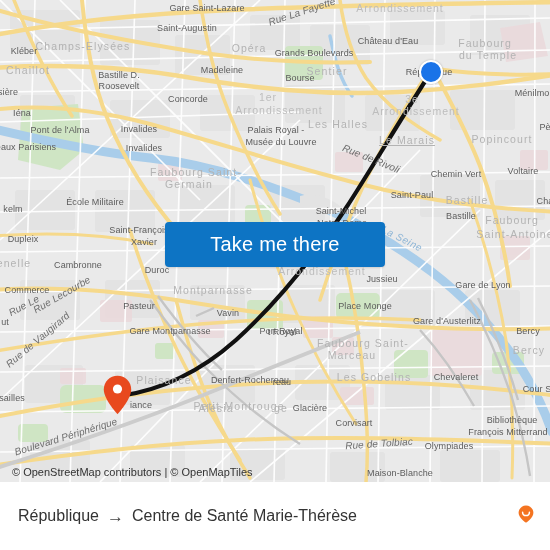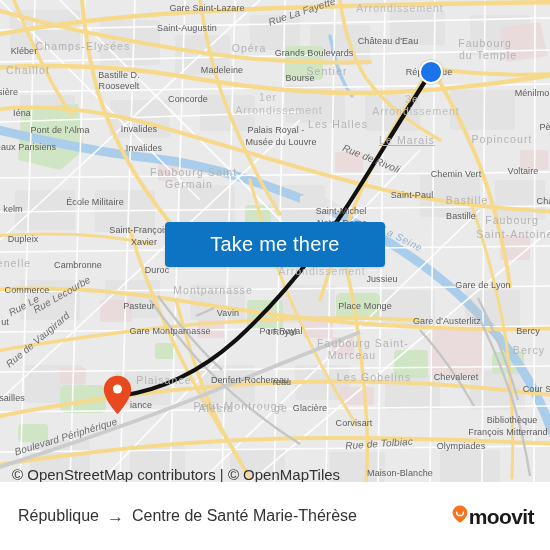--- a/index.html
+++ b/index.html
@@ -59,21 +59,21 @@
     color: #6e6e6e;
     font-size: 10px;
     font-style: italic;
   }
 
   
   #attribution {
     position: absolute;
     left: 12px;
     top: 466px;
-    font-size: 15px;
+    font-size: 11px;
     color: #333;
     font-family: "Liberation Sans", sans-serif;
     z-index: 40;
     white-space: nowrap;
   }
 
   
   #cta {
     position: absolute;
     left: 165px; top: 222px;
@@ -368,21 +368,21 @@
         <div class="maplabel big" style="left: 374px; top: 377px;">Les Gobelins</div>
         <div class="maplabel" style="left: 456px; top: 377px;">Chevaleret</div>
         <div class="maplabel" style="left: 12px; top: 398px;">sailles</div>
         <div class="maplabel" style="left: 141px; top: 405px;">iance</div>
         <div class="maplabel big" style="left: 239px; top: 406px;">Petit-Montrouge</div>
         <div class="maplabel" style="left: 310px; top: 408px;">Glacière</div>
         <div class="maplabel" style="left: 512px; top: 420px;">Bibliothèque</div>
         <div class="maplabel big" style="left: 216px; top: 408px;">Alésia</div>
         <div class="maplabel" style="left: 354px; top: 423px;">Corvisart</div>
         <div class="maplabel" style="left: 508px; top: 432px;">François Mitterrand</div>
-        <div class="maplabel" style="left: 449px; top: 446px; margin-left: 12px;">Olympiades</div>
+        <div class="maplabel" style="left: 449px; top: 446px;">Olympiades</div>
         <div class="maplabel" style="left: 400px; top: 473px;">Maison-Blanche</div>
         <div class="maplabel district" style="left: 400px; top: 8px;">Arrondissement</div>
         <div class="maplabel" style="left: 388px; top: 41px;">Château d'Eau</div>
         <div class="maplabel big" style="left: 485px; top: 43px;">Faubourg</div>
         <div class="maplabel big" style="left: 488px; top: 55px;">du Temple</div>
         <div class="maplabel big" style="left: 540px; top: 40px; margin-left: 44px;">Bell</div>
         <div class="maplabel" style="left: 314px; top: 53px;">Grands Boulevards</div>
         <div class="maplabel big" style="left: 327px; top: 71px;">Sentier</div>
         <div class="maplabel" style="left: 429px; top: 72px;">République</div>
         <div class="maplabel" style="left: 300px; top: 78px;">Bourse</div>
@@ -444,17 +444,16 @@
       <span>Centre de Santé Marie-Thérèse</span>
     </div>
     <div id="brand">
       <span id="brand-mark">
         <svg width="16" height="18" viewBox="0 0 16 18">
           <path d="M8 0.5 C3.9 0.5 0.6 3.8 0.6 7.9 C0.6 12.9 8 17.6 8 17.6
                    C8 17.6 15.4 12.9 15.4 7.9 C15.4 3.8 12.1 0.5 8 0.5 Z" fill="#f47421"></path>
           <path d="M4.6 7.2 C4.6 9.1 6.1 10.6 8 10.6 C9.9 10.6 11.4 9.1 11.4 7.2" stroke="#ffffff" stroke-width="1.5" fill="none" stroke-linecap="round"></path>
         </svg>
       </span>
-      <span id="brand-text">moovit</span>
     </div>
   </div>
 
 </div>
 
 </body></html>

